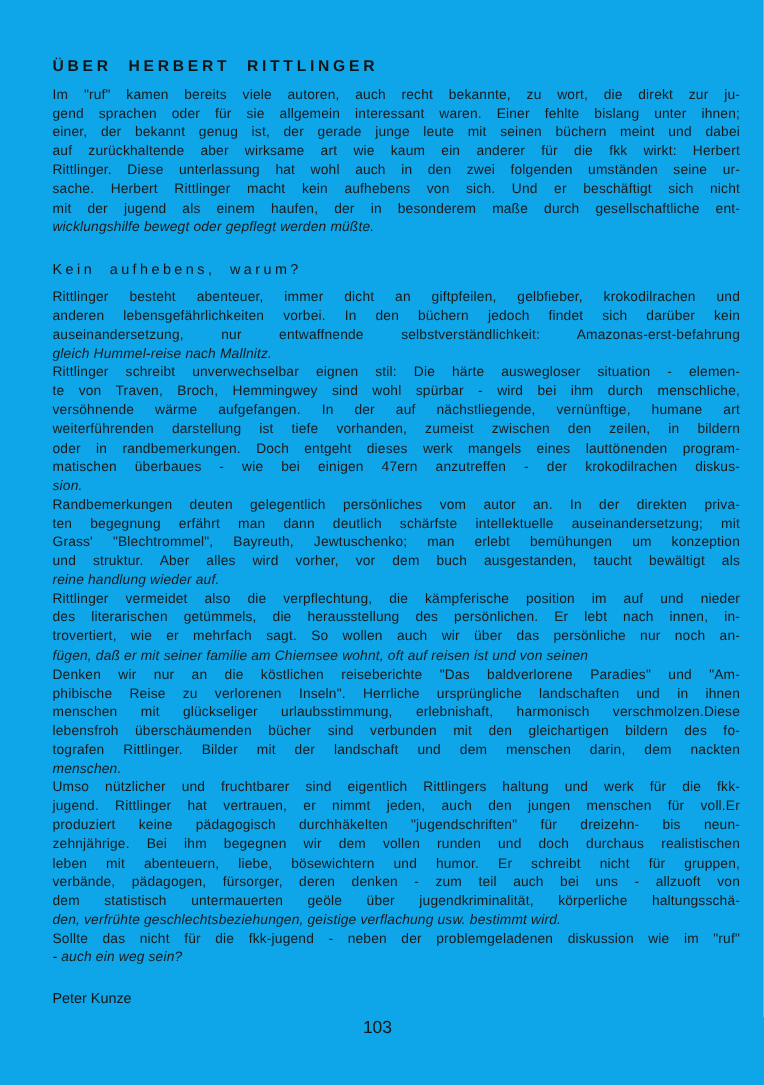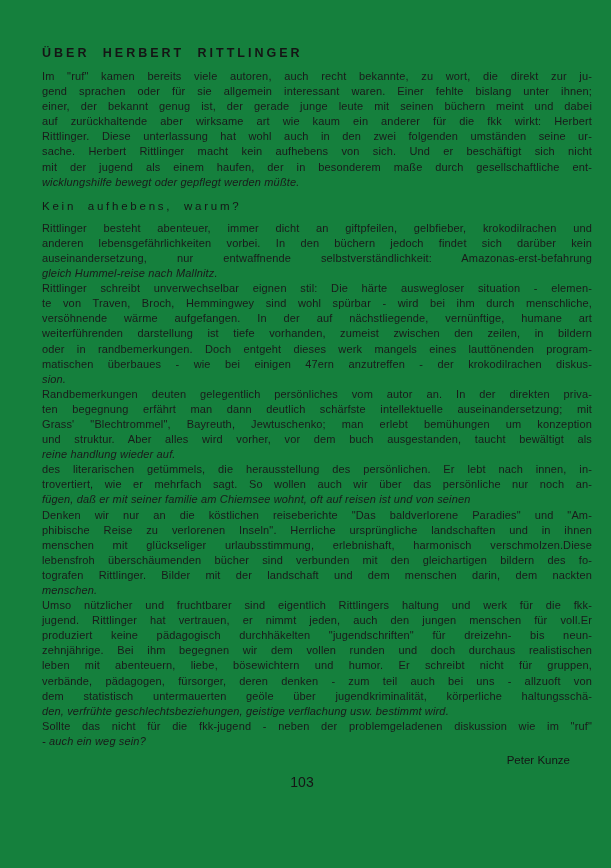--- a/index.html
+++ b/index.html
@@ -9,21 +9,21 @@
     background: #f5f5f2;
     font-family: "Liberation Sans", sans-serif;
     color: #1a1a1a;
     overflow: hidden;
   }
   .page {
     box-sizing: border-box;
     width: 611px;
     height: 868px;
     padding: 46px 19px 0 42px;
-    background: #15803d;
+    background: #0ea5e9;
   }
   .title {
     margin: 0;
     font-size: 12.5px;
     font-weight: 600;
     letter-spacing: 0.24em;
     word-spacing: 0.55em;
     color: #151515;
   }
   .article-body {
@@ -37,31 +37,30 @@
     text-align: justify;
     text-align-last: justify;
     text-justify: inter-word;
     white-space: normal;
   }
   .para .line:last-child {
     text-align-last: left;
     font-style: italic;
   }
   .section-heading {
-    margin: 10px 0 9px 0;
+    margin: 20px 0 9px 0;
     font-size: 11.5px;
     font-weight: 400;
     letter-spacing: 0.24em;
     word-spacing: 0.5em;
     color: #151515;
   }
   .signature {
-    margin-top: 4px;
+    margin-top: 18px;
     padding-right: 22px;
-    text-align: right;
     font-size: 11.5px;
     line-height: 15px;
     color: #151515;
   }
   .page-number {
     margin-top: 7px;
     padding-right: 30px;
     text-align: center;
     font-size: 14px;
     line-height: 15px;
@@ -102,20 +101,21 @@
         <div class="line">sion.</div>
       </div>
       <div class="para">
         <div class="line">Randbemerkungen deuten gelegentlich persönliches vom autor an. In der direkten priva-</div>
         <div class="line">ten begegnung erfährt man dann deutlich schärfste intellektuelle auseinandersetzung; mit</div>
         <div class="line">Grass' "Blechtrommel", Bayreuth, Jewtuschenko; man erlebt bemühungen um konzeption</div>
         <div class="line">und struktur. Aber alles wird vorher, vor dem buch ausgestanden, taucht bewältigt als</div>
         <div class="line">reine handlung wieder auf.</div>
       </div>
       <div class="para">
+        <div class="line">Rittlinger vermeidet also die verpflechtung, die kämpferische position im auf und nieder</div>
         <div class="line">des literarischen getümmels, die herausstellung des persönlichen. Er lebt nach innen, in-</div>
         <div class="line">trovertiert, wie er mehrfach sagt. So wollen auch wir über das persönliche nur noch an-</div>
         <div class="line">fügen, daß er mit seiner familie am Chiemsee wohnt, oft auf reisen ist und von seinen</div>
       </div>
       <div class="para">
         <div class="line">Denken wir nur an die köstlichen reiseberichte "Das baldverlorene Paradies" und "Am-</div>
         <div class="line">phibische Reise zu verlorenen Inseln". Herrliche ursprüngliche landschaften und in ihnen</div>
         <div class="line">menschen mit glückseliger urlaubsstimmung, erlebnishaft, harmonisch verschmolzen.Diese</div>
         <div class="line">lebensfroh überschäumenden bücher sind verbunden mit den gleichartigen bildern des fo-</div>
         <div class="line">tografen Rittlinger. Bilder mit der landschaft und dem menschen darin, dem nackten</div>

